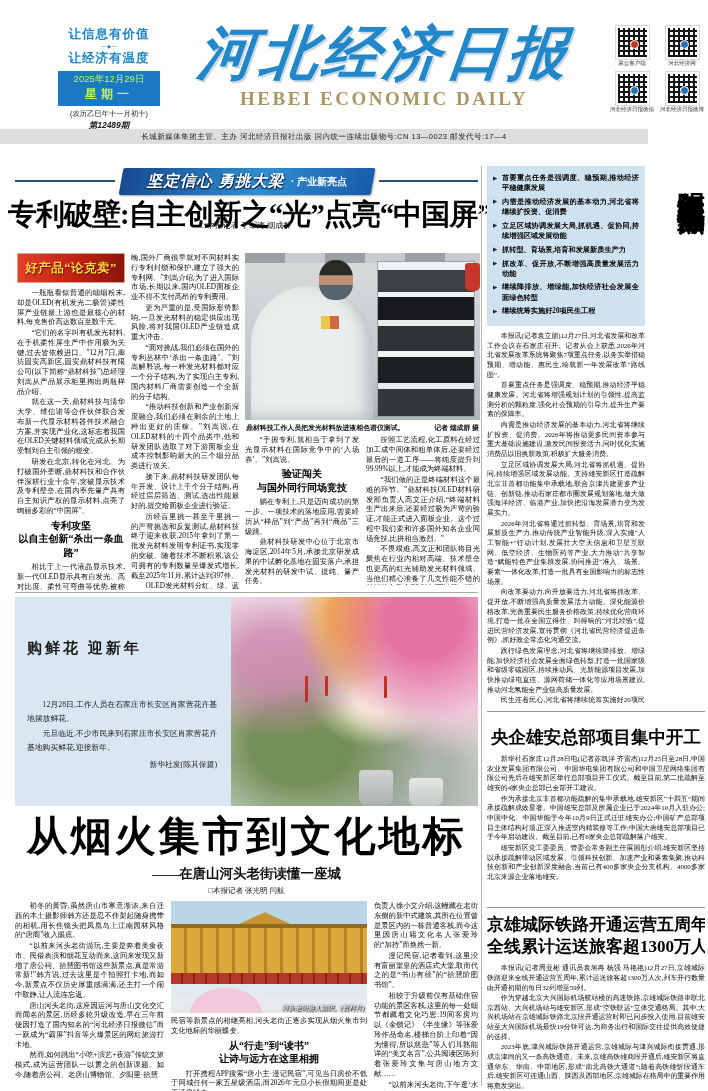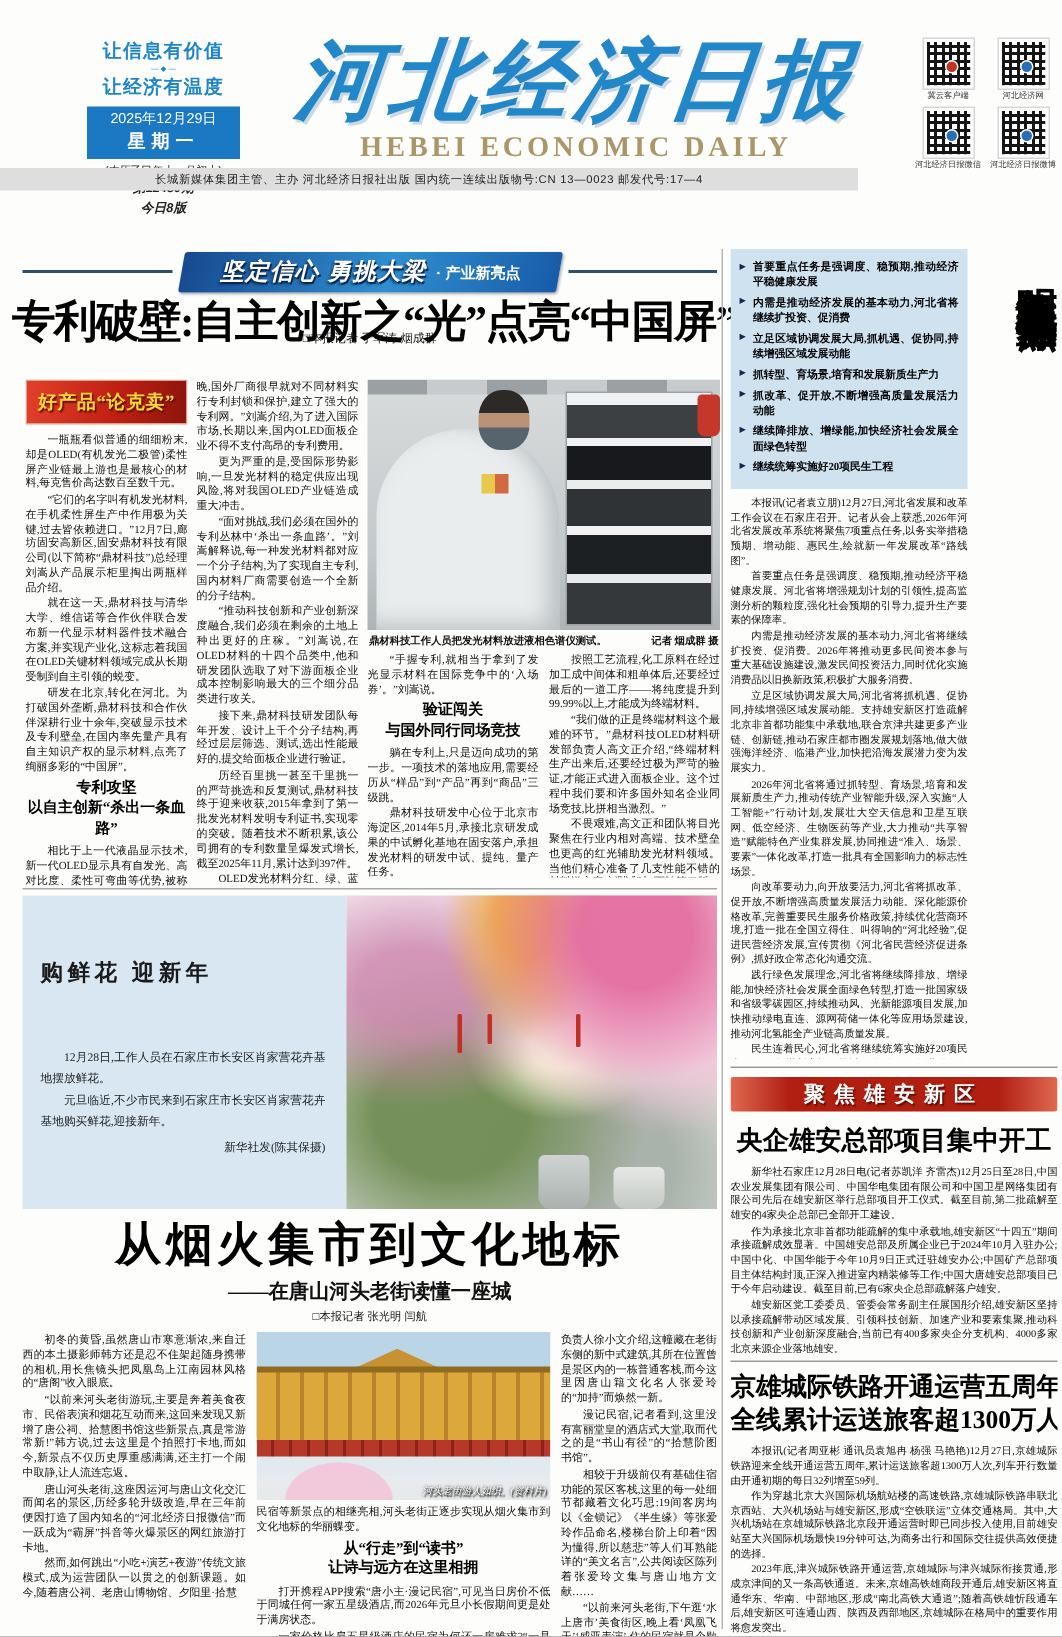--- a/index.html
+++ b/index.html
@@ -4,40 +4,40 @@
 <style>
   * { box-sizing: border-box; margin: 0; padding: 0; }
   html,body { background:#888; }
   body { font-family:"Liberation Sans", sans-serif; }
   .page { position:relative; width:708px; height:1091px; background:#fdfdfc; margin:0 auto; overflow:hidden; }
 
   
   .left-box { position:absolute; left:58px; top:26px; width:102px; text-align:center; }
   .slogan { color:#1e86c6; font-weight:bold; font-size:12.5px; letter-spacing:1px; font-family:"Liberation Sans",sans-serif; }
   .slogan-deco { color:#1e86c6; font-size:5px; line-height:5px; margin:1px 0; }
-  .date-box { margin-top:4px; background:#1b79c4; color:#ffffff; padding:2px 0 3px; }
+  .date-box { margin-top:4px; background:#1b79c4; color:#bef264; padding:2px 0 3px; }
   .date-line1 { font-size:9.5px; }
   .date-line2 { font-size:12px; font-weight:bold; letter-spacing:4px; }
   .lunar { font-size:7.3px; color:#222; margin-top:3px; }
   .issue, .pages { font-size:8.5px; color:#222; margin-top:1px; font-weight:bold;font-style:italic; }
 
   .masthead { position:absolute; left:158px; top:14px; width:452px; text-align:center; }
   .masthead-cn { display:inline-block; font-family:"DejaVu Serif","Liberation Serif",serif; font-weight:900; font-style:italic; font-size:58px; line-height:78px; color:#2187c8; letter-spacing:4px; transform:skewX(-6deg); text-shadow:2px 2px 0 rgba(18,88,140,.22); white-space:nowrap; }
   .masthead-en { font-family:"Liberation Serif","DejaVu Serif",serif; font-weight:bold; font-size:19px; letter-spacing:2.5px; color:#ab9668; margin-top:-4px; }
 
   .qr-grid { position:absolute; right:3px; top:26px; width:96px; display:grid; grid-template-columns:1fr 1fr; gap:5px 4px; }
   .qr-cell { text-align:center; }
   .qr { width:33px; height:33px; margin:0 auto; border:2px solid #fff; outline:1px solid #d7d7d7; background-image:
         repeating-linear-gradient(0deg,#151515 0 2px, transparent 2px 5px),
         repeating-linear-gradient(90deg,#151515 0 2px, #fff 2px 5px); position:relative; }
   .qr i { position:absolute; left:12px; top:12px; width:9px; height:9px; border-radius:50%; background:#2a6db5; border:1px solid #fff; }
   .qr.red i { background:#c23324; }
   .qr-label { font-size:5.5px; color:#333; margin-top:1px; white-space:nowrap; }
 
-  .pub-bar { position:absolute; left:0; top:112px; width:572px; height:15px; background:#dedede; display:flex; align-items:center; justify-content:center; font-size:7.5px; color:#222; letter-spacing:.5px; }
+  .pub-bar { position:absolute; left:0; top:129px; width:648px; height:15px; background:#dedede; display:flex; align-items:center; justify-content:center; font-size:7.5px; color:#222; letter-spacing:.5px; }
 
   
   .banner-row { position:absolute; left:15px; top:167px; width:463px; height:28px; display:flex; align-items:center; }
   .rule { flex:1; height:2px; background:#2d5068; }
   .banner { flex:none; width:252px; height:27px; margin:0 6px; background:linear-gradient(100deg,#17498f,#2f8fd0 55%,#185ba8); transform:skewX(-10deg); border-radius:2px; display:flex; align-items:center; justify-content:center; gap:7px; box-shadow:1px 1px 2px rgba(0,0,0,.35); }
   .banner > span { transform:skewX(10deg); }
   .banner-slogan { color:#fff; font-weight:bold; font-style:italic; font-size:15.5px; font-family:"Liberation Sans",sans-serif; letter-spacing:1px; text-shadow:1px 1px 0 #082a55, -1px 1px 2px #082a55; white-space:nowrap; }
   .banner-topic { color:#fff; font-size:10px; font-weight:bold; white-space:nowrap; }
 
   .headline { position:absolute; left:8px; top:195px; width:468px; text-align:center; font-family:"Liberation Serif","DejaVu Serif",serif; font-weight:bold; font-size:29px; letter-spacing:-1px; color:#000; white-space:nowrap; }
@@ -83,21 +83,21 @@
       radial-gradient(ellipse at 28% 70%, rgba(112,140,82,.95) 0 20%, transparent 52%),
       radial-gradient(ellipse at 72% 86%, rgba(168,176,170,.95) 0 16%, transparent 42%),
       linear-gradient(180deg,#f5e6ee,#e2e6da 58%,#ced6d1); }
   .pot { position:absolute; bottom:0; width:34px; height:36px; background:linear-gradient(180deg,#cfd4d2,#aab1ae); border-radius:4px 4px 8px 8px; }
   .pot.p1 { left:52%; } .pot.p2 { left:72%; height:28px; background:linear-gradient(180deg,#e6e8e6,#c2c8c4); }
   .tassel { position:absolute; width:3px; height:26px; background:#c03024; top:38%; border-radius:1px; }
   .t1{left:30%} .t2{left:38%;height:20px} .t3{left:62%;height:22px}
 
   
   .street { position:absolute; left:15px; top:809px; width:463px; }
-  .street-headline { text-align:center; font-family:"Liberation Serif","DejaVu Serif",serif; font-weight:bold; font-size:31px; letter-spacing:3px; color:#000; white-space:nowrap; }
+  .street-headline { text-align:center; font-family:"Liberation Serif","DejaVu Serif",serif; font-weight:bold; font-size:41px; letter-spacing:3px; color:#000; white-space:nowrap; }
   .street-sub { text-align:center; font-family:"Liberation Serif","DejaVu Serif",serif; font-weight:bold; font-size:13.5px; margin-top:1px; color:#111; }
   .street-byline { text-align:center; font-size:7.5px; color:#111; margin:3px 0 5px; }
   .street-cols { display:flex; gap:7px; height:212px; overflow:hidden; }
   .scol1 { flex:none; width:149px; overflow:hidden; }
   .scol2 { flex:none; width:196px; overflow:hidden; }
   .scol3 { flex:none; width:104px; overflow:hidden; }
   .photo-street { height:112px; position:relative; overflow:hidden; margin-bottom:3px; background:linear-gradient(180deg,#b9d5e6 0 28%, #cfe2ec 30%, #e9edf0 100%); }
   .str-build { position:absolute; left:0; right:0; top:24%; height:42%; background:repeating-linear-gradient(90deg,#dcA83c 0 13px,#b9822a 13px 16px); box-shadow:0 -4px 0 #8f6b1f; }
   .str-roof { position:absolute; left:30%; top:10%; width:70px; height:16px; background:#c79231; clip-path:polygon(0 100%,50% 0,100% 100%); }
   .str-red { position:absolute; left:0; right:0; top:64%; height:10%; background:repeating-linear-gradient(90deg,#b5392b 0 10px,#8e2218 10px 12px); }
@@ -329,23 +329,20 @@
         <p class="rail-p">向改革要动力,向开放要活力,河北省将抓改革、促开放,不断增强高质量发展活力动能。深化能源价格改革,完善重要民生服务价格政策,持续优化营商环境,打造一批在全国立得住、叫得响的“河北经验”,促进民营经济发展,宣传贯彻《河北省民营经济促进条例》,抓好政企常态化沟通交流。</p>
         <p class="rail-p">践行绿色发展理念,河北省将继续降排放、增绿能,加快经济社会发展全面绿色转型,打造一批国家级和省级零碳园区,持续推动风、光新能源项目发展,加快推动绿电直连、源网荷储一体化等应用场景建设,推动河北氢能全产业链高质量发展。</p>
         <p class="rail-p">民生连着民心,河北省将继续统筹实施好20项民生工程,积极谋划实施一批以工代赈项目,促进群众在家门口就业增收。与此同时,河北将加快众创实训基地建设,推进国家区域医疗中心项目建设、推动普惠托育服务发展。2026年,河北省还将继续全力推进受灾地区灾后恢复重建,持续改善灾区生产生活条件。</p>
       </div>
       <div class="v-headline">明年河北发展改革聚焦七项重点任务</div>
     </div>
 
     <div class="rail-hr"></div>
 
     <div class="rail-s2">
-      <div class="sec-banner">
-        <span>聚焦雄安新区</span>
-      </div>
       <div class="x-headline">央企雄安总部项目集中开工</div>
       <p class="rail-p">新华社石家庄12月28日电(记者苏凯洋 齐雷杰)12月25日至28日,中国农业发展集团有限公司、中国华电集团有限公司和中国卫星网络集团有限公司先后在雄安新区举行总部项目开工仪式。截至目前,第二批疏解至雄安的4家央企总部已全部开工建设。</p>
       <p class="rail-p">作为承接北京非首都功能疏解的集中承载地,雄安新区“十四五”期间承接疏解成效显著。中国雄安总部及所属企业已于2024年10月入驻办公;中国中化、中国华能于今年10月9日正式迁驻雄安办公;中国矿产总部项目主体结构封顶,正深入推进室内精装修等工作;中国大唐雄安总部项目已于今年启动建设。截至目前,已有6家央企总部疏解落户雄安。</p>
       <p class="rail-p">雄安新区党工委委员、管委会常务副主任展国彤介绍,雄安新区坚持以承接疏解带动区域发展、引领科技创新、加速产业和要素集聚,推动科技创新和产业创新深度融合,当前已有400多家央企分支机构、4000多家北京来源企业落地雄安。</p>
     </div>
 
     <div class="rail-hr"></div>
 
     <div class="rail-s3">
       <div class="r-headline">京雄城际铁路开通运营五周年</div>

